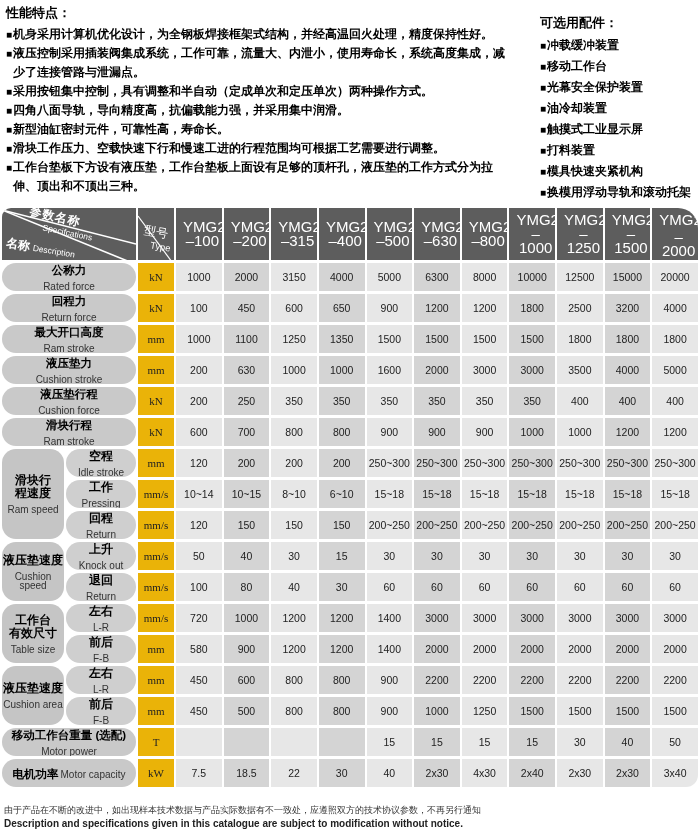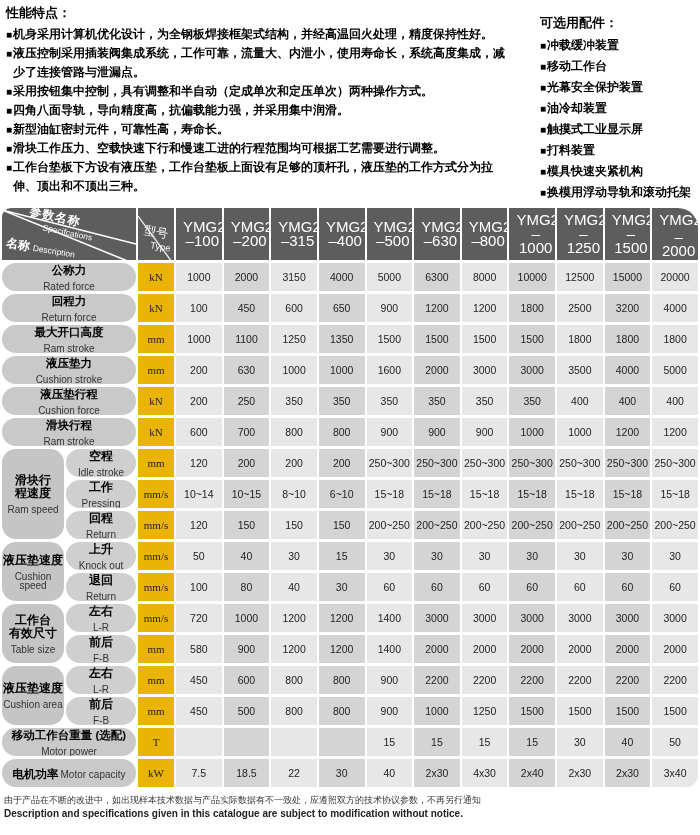--- a/index.html
+++ b/index.html
@@ -48,21 +48,21 @@
   td.lt{background:#e7e7e7;}
   td.dk{background:#d4d4d4;}
   td.br{border-bottom-right-radius:12px;}
   .zh{display:block;font-size:12px;font-weight:bold;line-height:13px;white-space:pre-line;}
   .en{display:block;font-size:10px;line-height:9px;color:#333;margin-top:5px;}
   td.inline .zh,td.inline .en{display:inline;white-space:nowrap;}
   td.inline .en{margin-left:2px;}
   td.wide .zh{white-space:nowrap;font-size:11.5px;}
 
   
-  .footer{margin-top:4px;padding-left:4px;}
+  .footer{margin-top:14px;padding-left:4px;}
   .f-zh{font-size:9px;color:#333;line-height:13px;}
   .f-en{font-size:10px;font-weight:bold;color:#222;line-height:13px;}
 </style>
 </head>
 <body>
 
 <div class="page">
 
   <div class="top">
     <div class="features">

